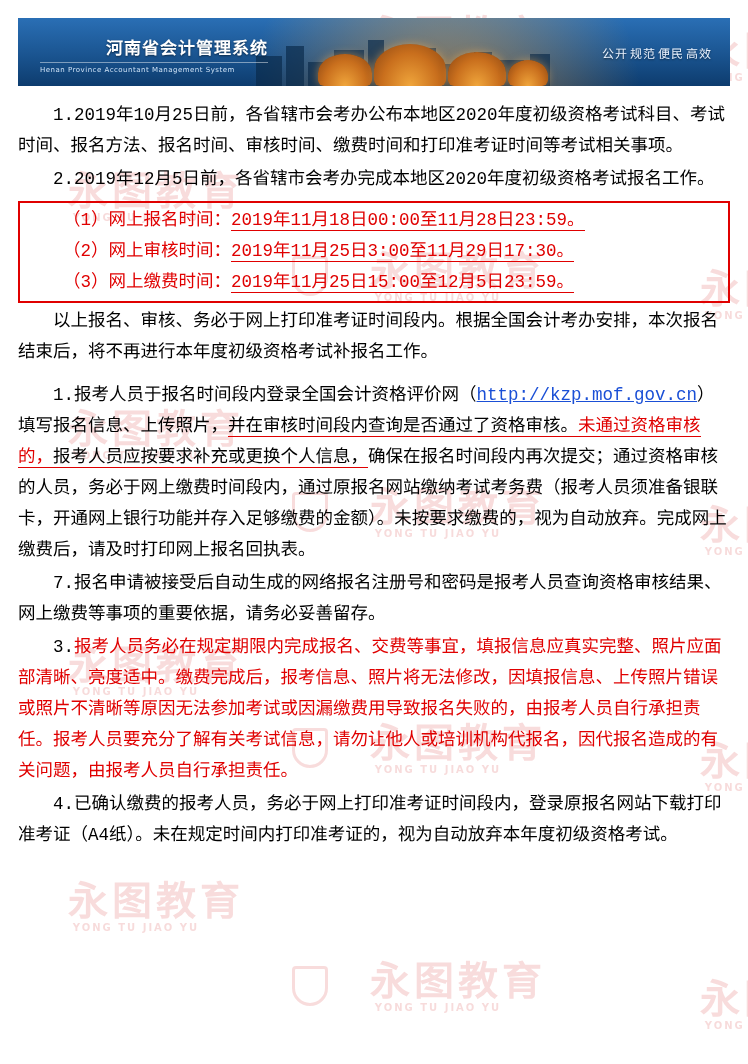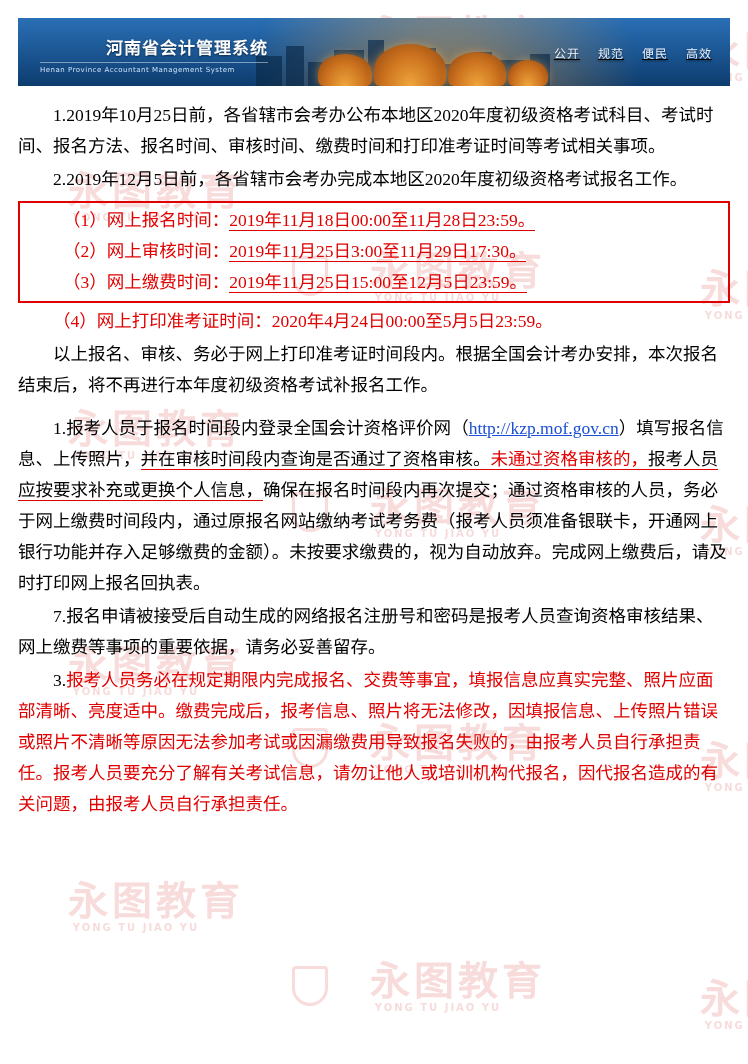--- a/index.html
+++ b/index.html
@@ -117,22 +117,21 @@
     height: 1px;
     background: rgba(255,255,255,0.45);
     margin-top: 3px;
   }
   .banner-nav {
     position: absolute;
     right: 18px;
     top: 26px;
     z-index: 3;
     display: flex;
-    gap: 18px;
-    text-decoration: underline;
+    gap: 2px;
   }
   .banner-nav span {
     color: #eaf3ff;
     font-size: 12px;
     letter-spacing: 1px;
     text-shadow: 0 1px 2px rgba(0,0,0,0.5);
   }
 
   
   .content {
@@ -140,21 +139,21 @@
     left: 18px;
     top: 100px;
     width: 712px;
     z-index: 8;
   }
   p {
     margin: 0 0 2px 0;
     font-size: 17.5px;
     line-height: 31px;
     color: #000;
-    font-family: Liberation Serif, serif;
+    font-family: Liberation Mono, monospace;
   }
   p.indent { text-indent: 35px; }
   .red { color: #e00000; }
   .box {
     border: 2px solid #e00000;
     padding: 2px 4px 3px 8px;
     margin: 6px 0 3px 0;
   }
   .box p { margin: 0; }
   .nowrap { white-space: nowrap; }
@@ -212,34 +211,32 @@
         <span class="red nowrap">（1）网上报名时间：</span><span class="red ul-red">2019年11月18日00:00至11月28日23:59。</span>
       </p>
       <p class="indent">
         <span class="red nowrap">（2）网上审核时间：</span><span class="red ul-red">2019年11月25日3:00至11月29日17:30。</span>
       </p>
       <p class="indent">
         <span class="red nowrap">（3）网上缴费时间：</span><span class="red ul-red">2019年11月25日15:00至12月5日23:59。</span>
       </p>
     </div>
 
-    <p class="indent">
-      <span class="red">（4）网上打印准考证时间：</span><span class="red">2020年4月24日00:00至5月5日23:59。</span>
-    </p>
 
     <p class="indent">以上报名、审核、务必于网上打印准考证时间段内。根据全国会计考办安排，本次报名结束后，将不再进行本年度初级资格考试补报名工作。</p>
 
     <div class="sect-gap"></div>
 
     <p class="indent"><span>1.报考人员于报名时间段内登录全国会计资格评价网</span><span>（</span><a class="link-u" href="#">http://kzp.mof.gov.cn</a><span>）</span><span>填写报名信息、上传照片，</span><span class="ul-red">并在审核时间段内查询是否通过了资格审核。</span><span class="red ul-red">未通过资格审核的，</span><span class="ul-red">报考人员应按要求补充或更换个人信息，</span><span>确保在报名时间段内再次提交；通过资格审核的人员，务必于网上缴费时间段内，通过原报名网站缴纳考试考务费（报考人员须准备银联卡，开通网上银行功能并存入足够缴费的金额）。未按要求缴费的，视为自动放弃。完成网上缴费后，请及时打印网上报名回执表。</span></p>
 
     <p class="indent">7.报名申请被接受后自动生成的网络报名注册号和密码是报考人员查询资格审核结果、网上缴费等事项的重要依据，请务必妥善留存。</p>
 
     <p class="indent"><span>3.</span><span class="red">报考人员务必在规定期限内完成报名、交费等事宜，填报信息应真实完整、照片应面部清晰、亮度适中。缴费完成后，报考信息、照片将无法修改，因填报信息、上传照片错误或照片不清晰等原因无法参加考试或因漏缴费用导致报名失败的，由报考人员自行承担责任。报考人员要充分了解有关考试信息，请勿让他人或培训机构代报名，因代报名造成的有关问题，由报考人员自行承担责任。</span></p>
 
+    <p class="indent"><span>4.</span><span>已确认缴费的报考人员，务必于网上打印准考证时间段内，登录原报名网站下载打印准考证（A4纸）。未在规定时间内打印准考证的，视为自动放弃本年度初级资格考试。</span></p>
 
   </div>
 
   <div class="wm-layer">
 
     <div class="wm" style="left:330px; top:14px;">
       <span class="wm-main">永图教育</span>
       <span class="wm-sub">YONG TU JIAO YU</span>
     </div>
     <div class="wm-badge" style="left:292px; top:20px;"></div>

